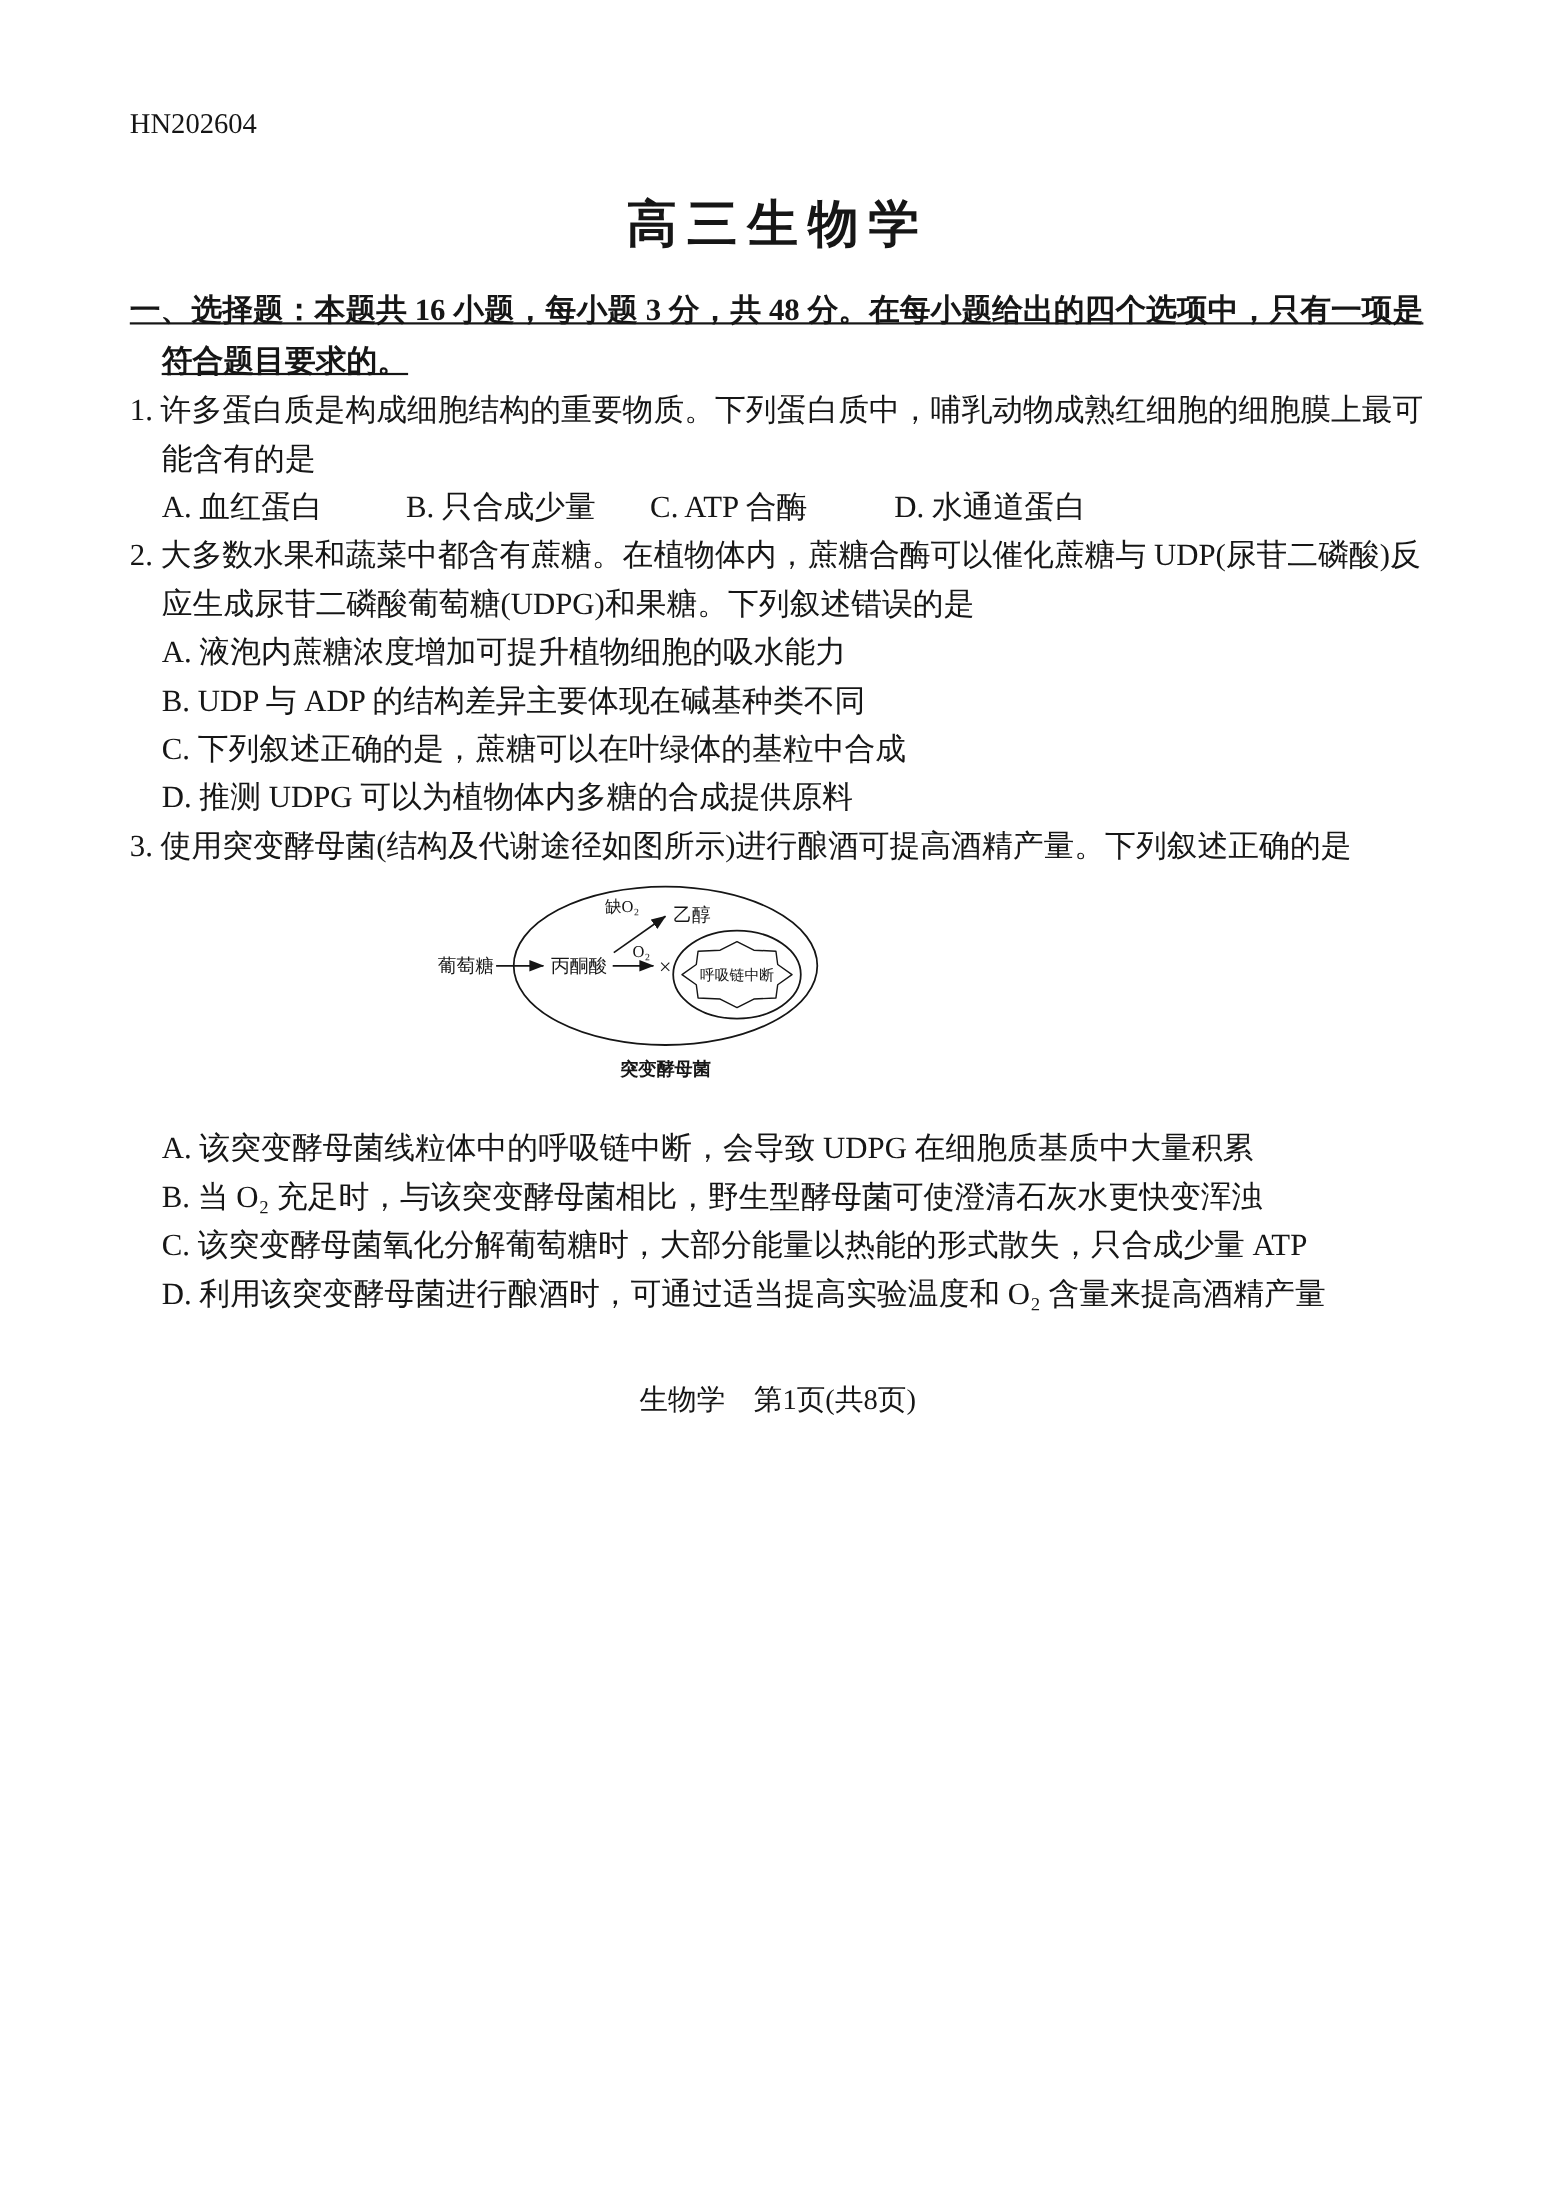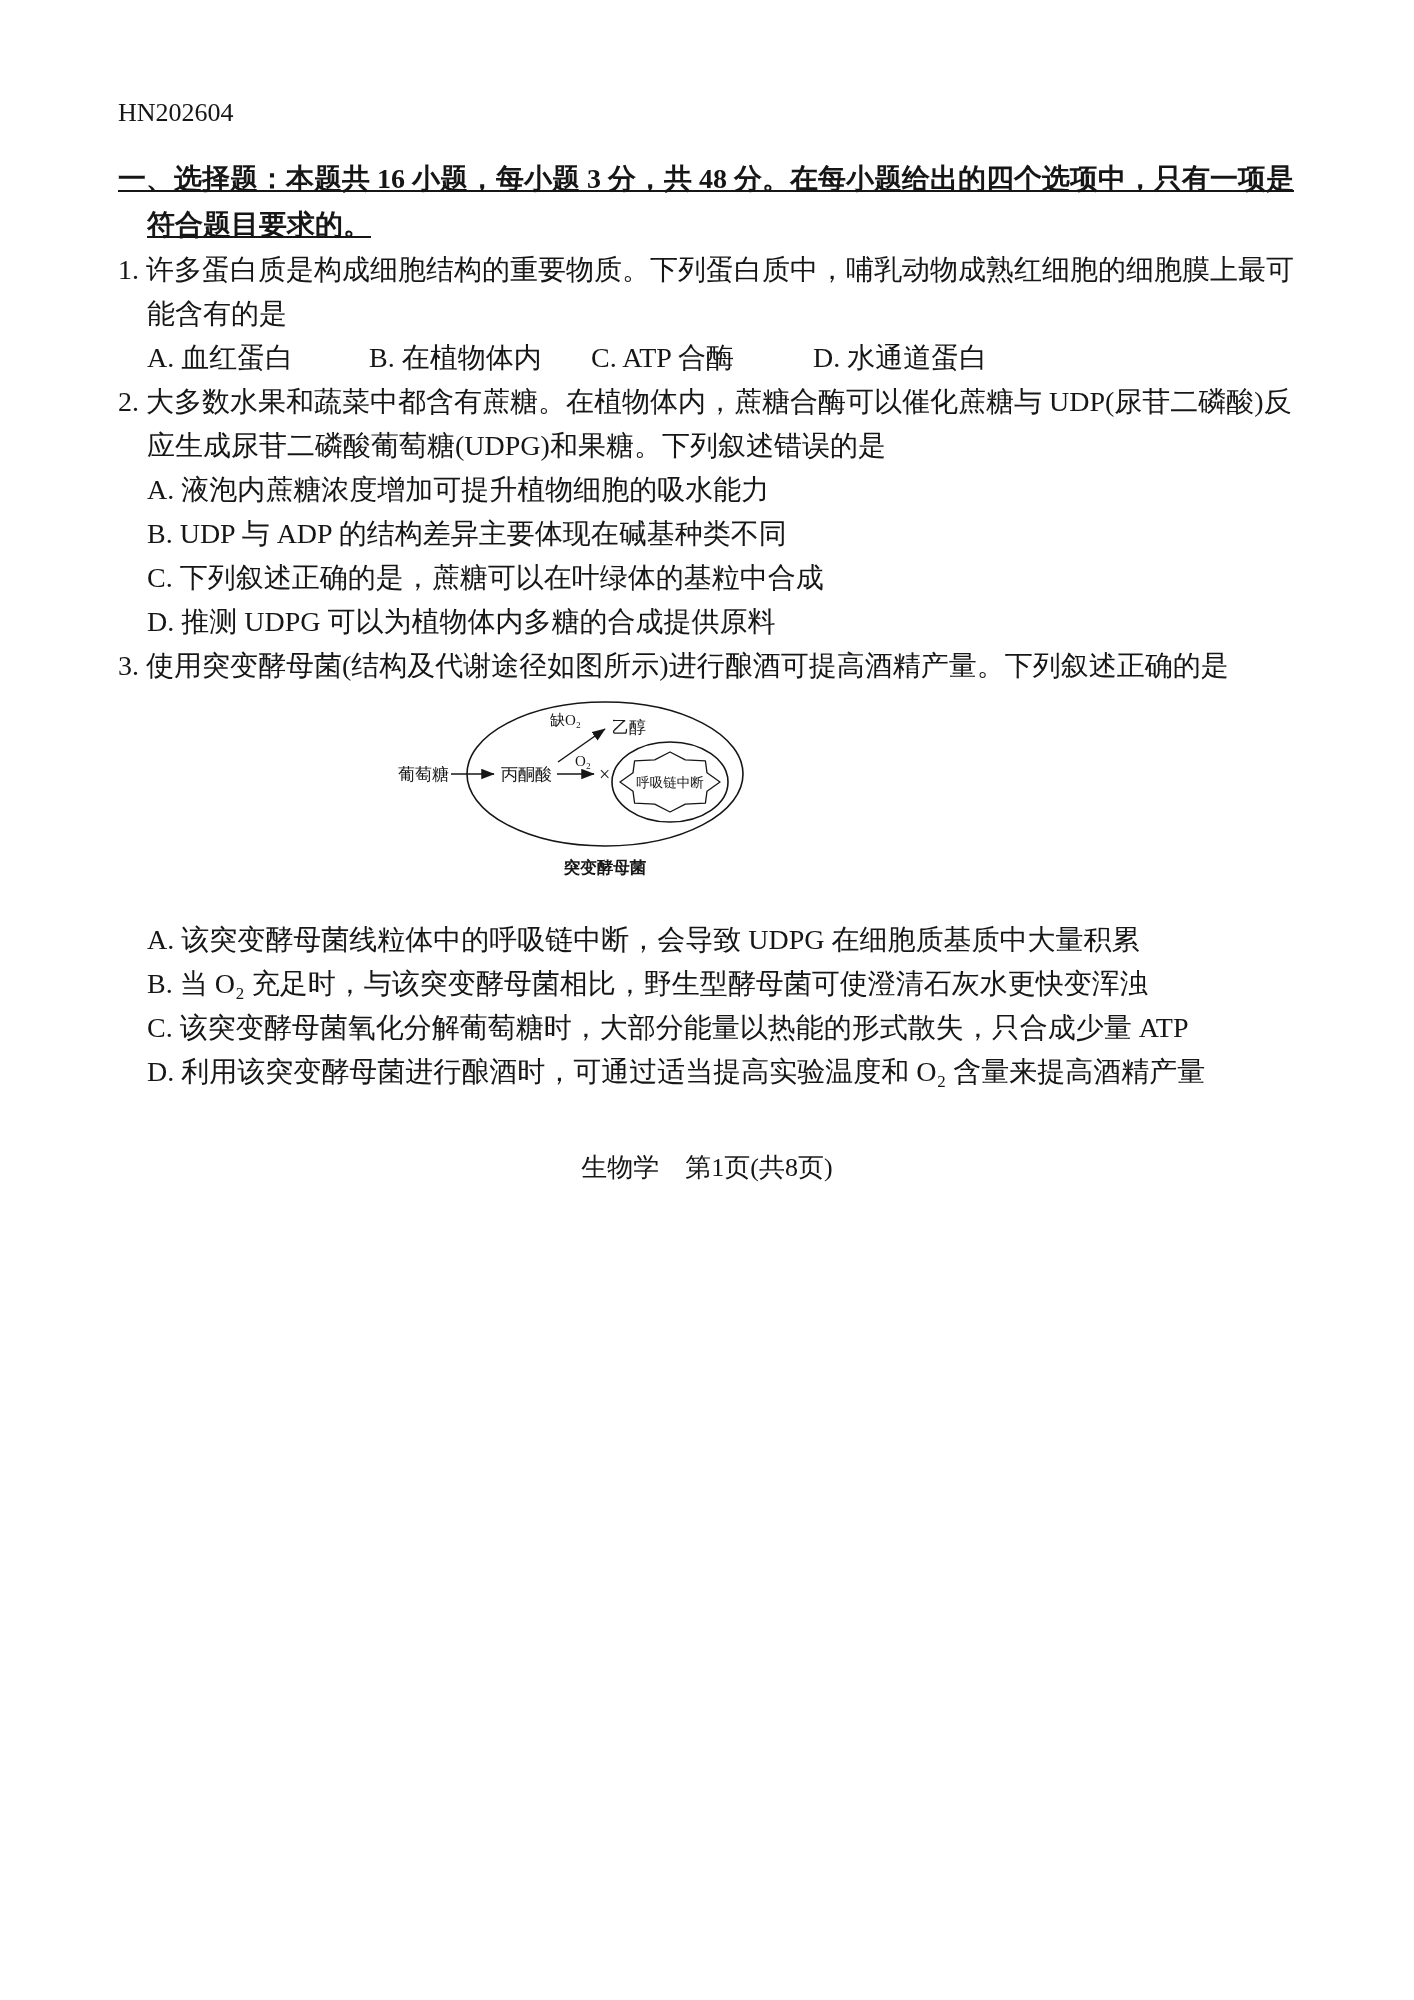--- a/index.html
+++ b/index.html
@@ -84,29 +84,30 @@
     line-height: 36px;
   }
 </style>
 </head>
 <body>
 
 <div class="page">
 
   <div class="paper-code">HN202604</div>
 
+  <h1 class="paper-title">高三生物学</h1>
 
 
   <div class="section-heading">一、选择题：本题共 16 小题，每小题 3 分，共 48 分。在每小题给出的四个选项中，只有一项是符合题目要求的。</div>
 
   <div class="question">
     <p class="q-stem">1. 许多蛋白质是构成细胞结构的重要物质。下列蛋白质中，哺乳动物成熟红细胞的细胞膜上最可能含有的是</p>
     <div class="options-row">
       <span>A. 血红蛋白</span>
-      <span>B. 在植物体内</span>
+      <span>B. 只合成少量</span>
       <span>C. ATP 合酶</span>
       <span>D. 水通道蛋白</span>
     </div>
   </div>
 
   <div class="question">
     <p class="q-stem">2. 大多数水果和蔬菜中都含有蔗糖。在植物体内，蔗糖合酶可以催化蔗糖与 UDP(尿苷二磷酸)反应生成尿苷二磷酸葡萄糖(UDPG)和果糖。下列叙述错误的是</p>
     <div class="options-col">
       <p>A. 液泡内蔗糖浓度增加可提升植物细胞的吸水能力</p>
       <p>B. UDP 与 ADP 的结构差异主要体现在碱基种类不同</p>

